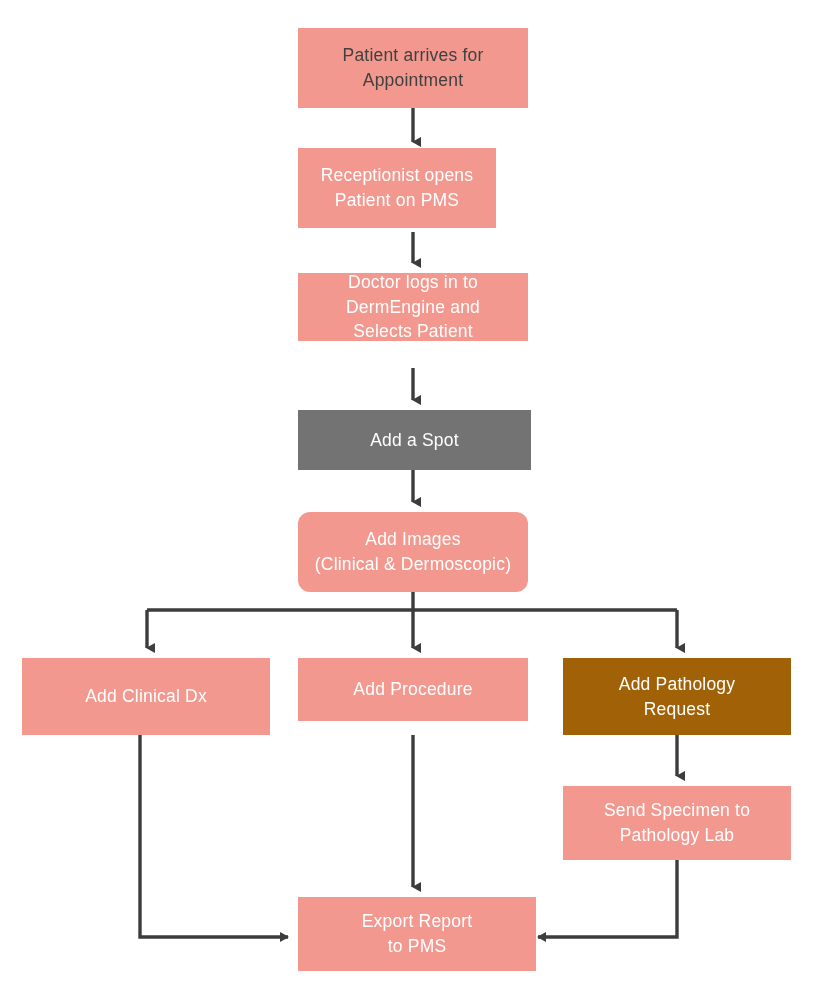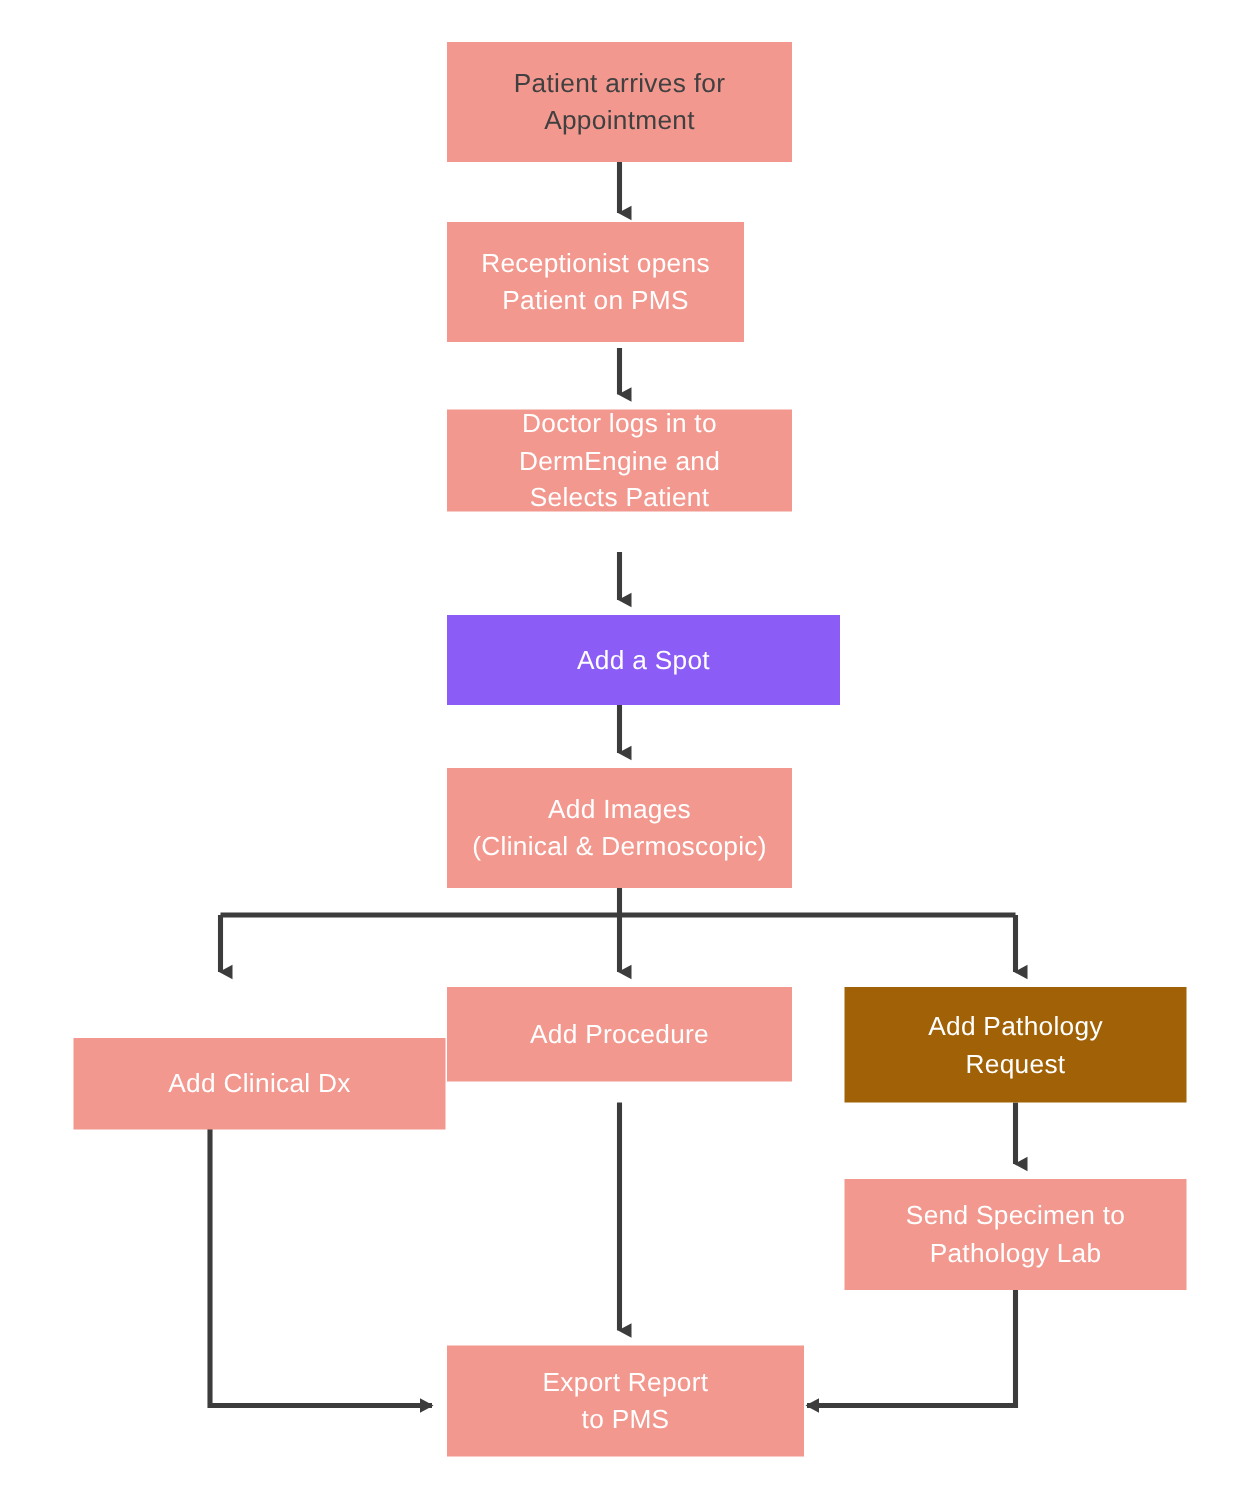--- a/index.html
+++ b/index.html
@@ -99,28 +99,28 @@
       </div>
       <div class="node" style="left: 298px; top: 148px; width: 198px; height: 80px; background: rgb(242, 152, 143); color: rgb(255, 255, 255);">
         <span class="node-label">Receptionist opens
 Patient on PMS</span>
       </div>
       <div class="node" style="left: 298px; top: 273px; width: 230px; height: 68px; background: rgb(242, 152, 143); color: rgb(255, 255, 255);">
         <span class="node-label">Doctor logs in to
 DermEngine and
 Selects Patient</span>
       </div>
-      <div class="node" style="left: 298px; top: 410px; width: 262px; height: 60px; background: #8b5cf6; color: rgb(255, 255, 255);">
+      <div class="node" style="left: 298px; top: 410px; width: 233px; height: 60px; background: #737373; color: rgb(255, 255, 255);">
         <span class="node-label">Add a Spot</span>
       </div>
-      <div class="node" style="left: 298px; top: 512px; width: 230px; height: 80px; background: rgb(242, 152, 143); color: rgb(255, 255, 255);">
+      <div class="node" style="left: 298px; top: 512px; width: 230px; height: 80px; background: rgb(242, 152, 143); color: rgb(255, 255, 255); border-radius: 12px;">
         <span class="node-label">Add Images
 (Clinical &amp; Dermoscopic)</span>
       </div>
-      <div class="node" style="left: 49px; top: 658px; width: 248px; height: 61px; background: rgb(242, 152, 143); color: rgb(255, 255, 255); margin-top: 34px;">
+      <div class="node" style="left: 22px; top: 658px; width: 248px; height: 77px; background: rgb(242, 152, 143); color: rgb(255, 255, 255);">
         <span class="node-label">Add Clinical Dx</span>
       </div>
       <div class="node" style="left: 298px; top: 658px; width: 230px; height: 63px; background: rgb(242, 152, 143); color: rgb(255, 255, 255);">
         <span class="node-label">Add Procedure</span>
       </div>
       <div class="node" style="left: 563px; top: 658px; width: 228px; height: 77px; background: #a16207; color: rgb(255, 255, 255);">
         <span class="node-label">Add Pathology
 Request</span>
       </div>
       <div class="node" style="left: 563px; top: 786px; width: 228px; height: 74px; background: rgb(242, 152, 143); color: rgb(255, 255, 255); justify-content: flex-end;">

